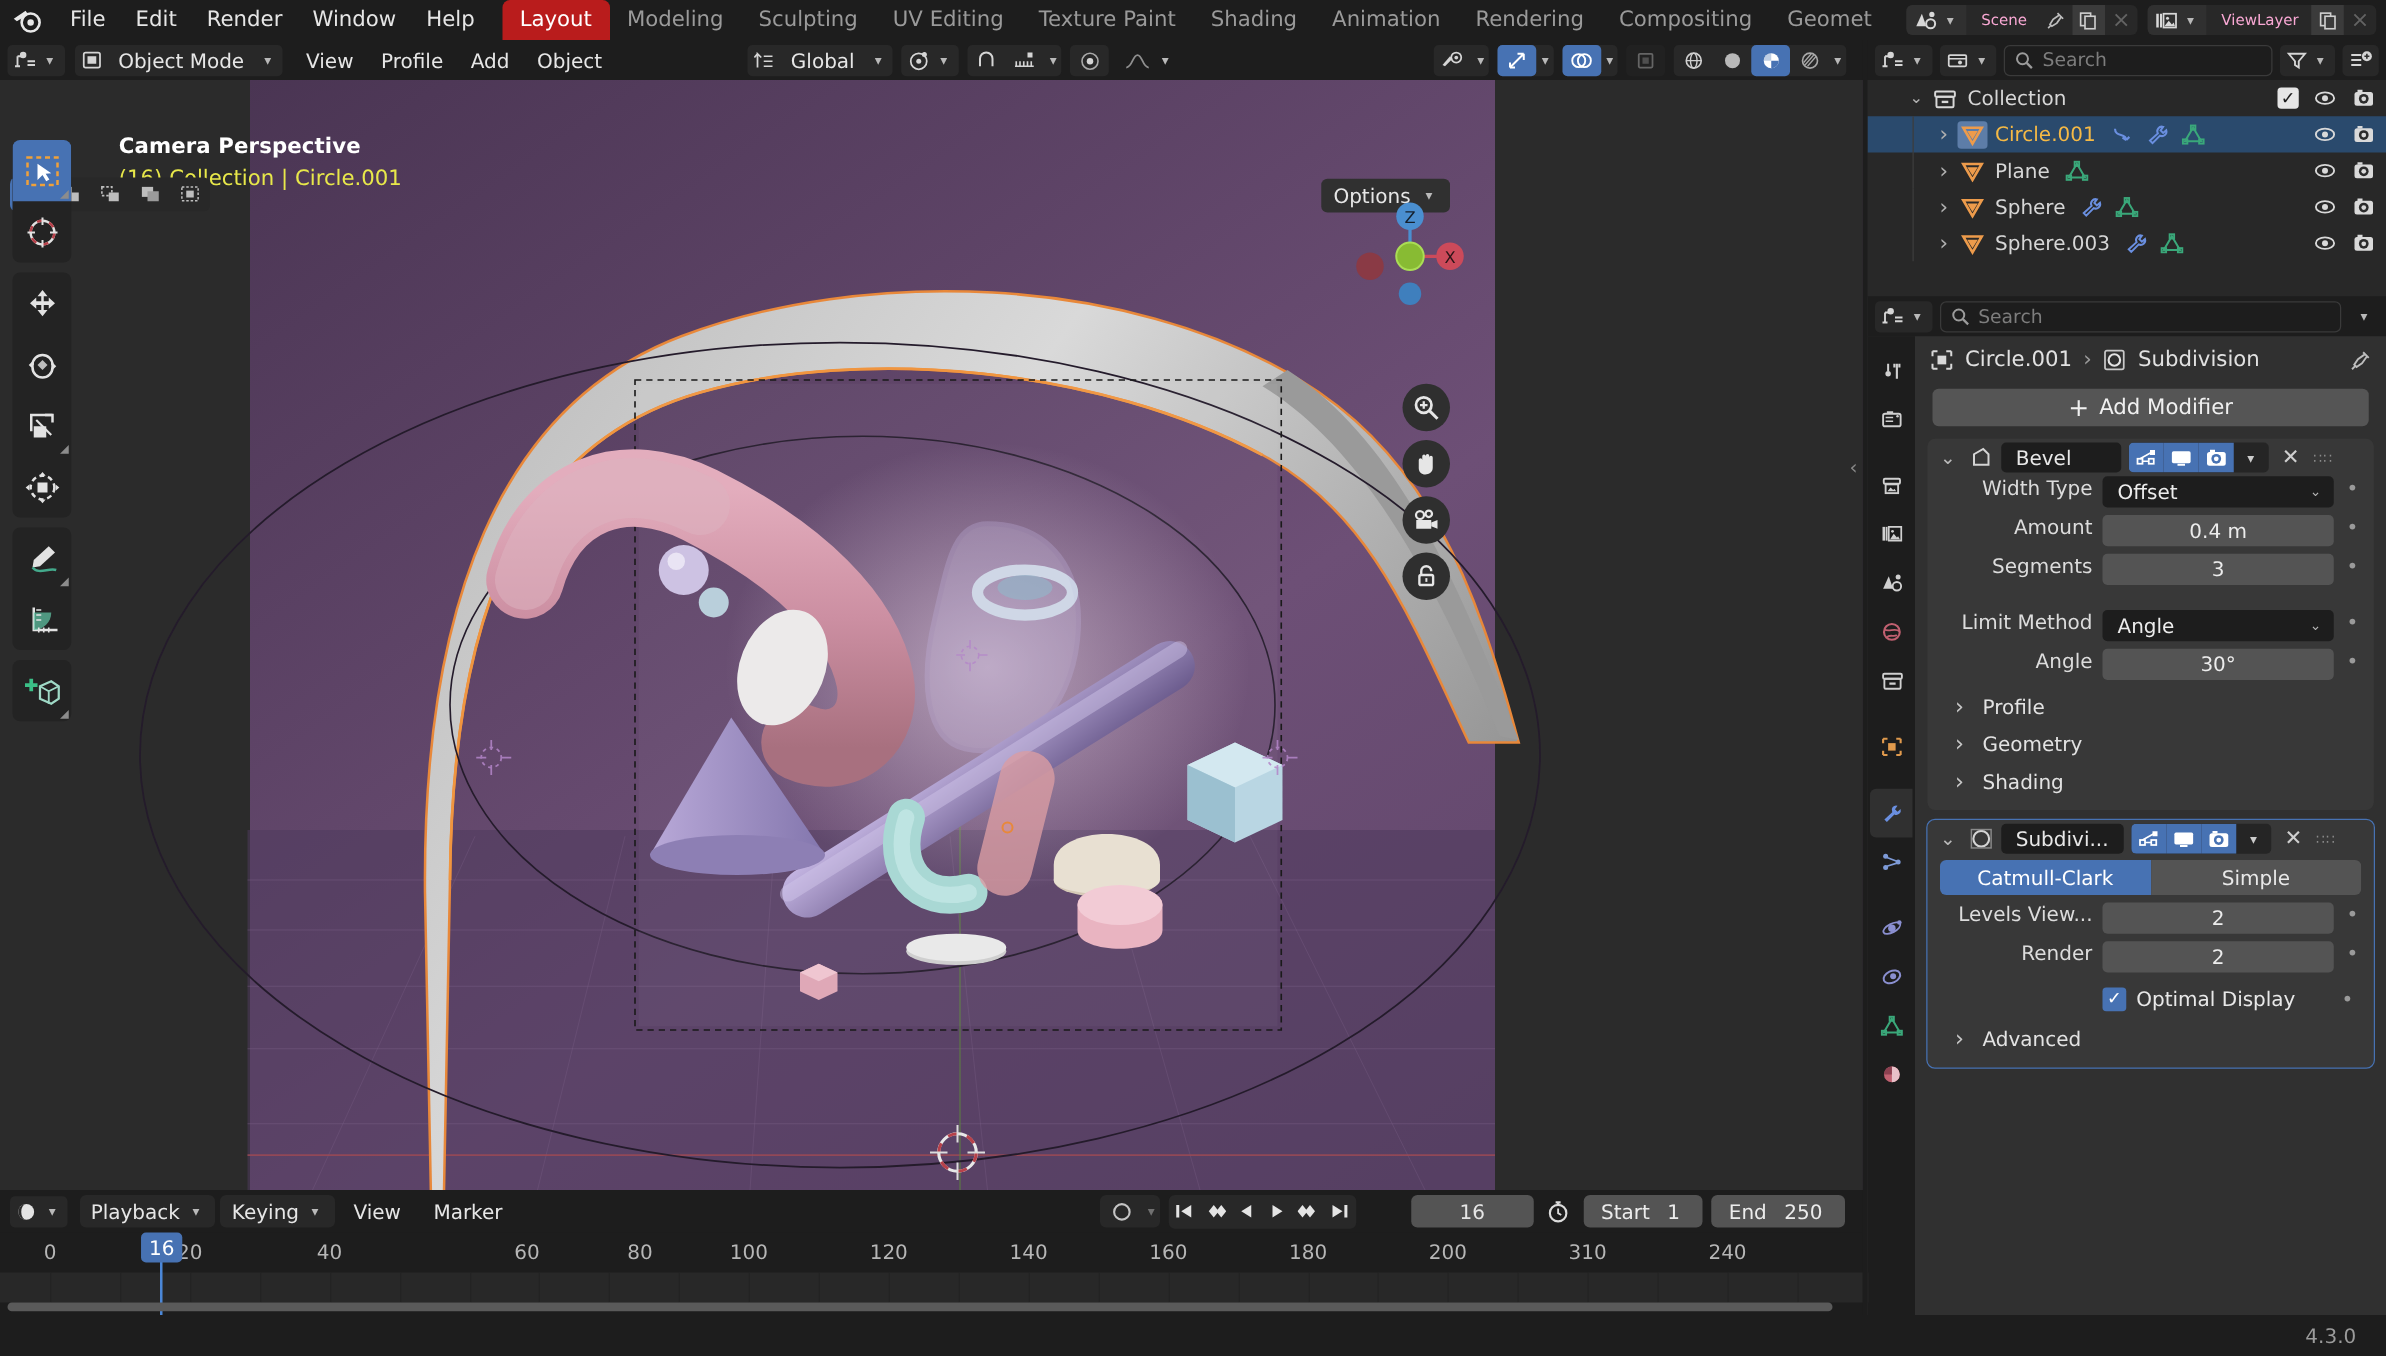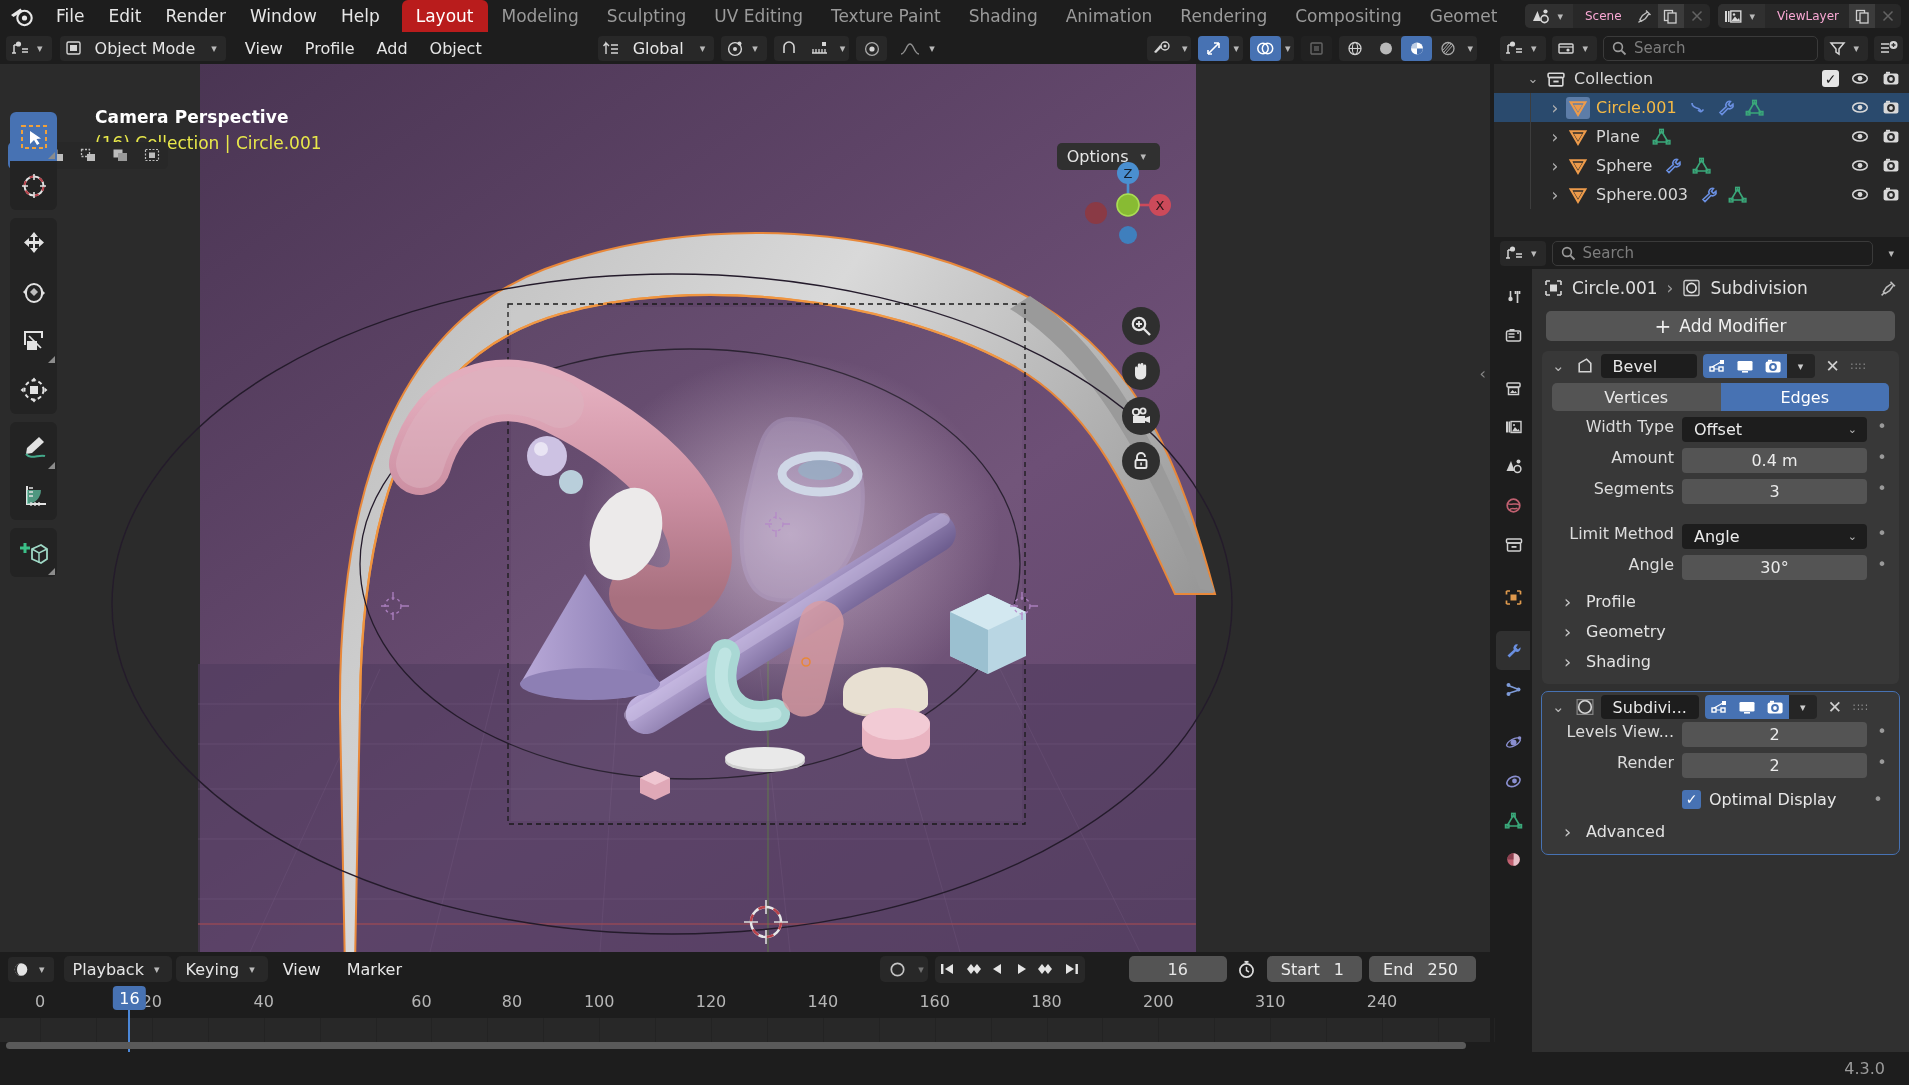--- a/index.html
+++ b/index.html
@@ -1097,24 +1097,20 @@
                       <circle cx="9" cy="9" r="1.9" fill="#fff"></circle>
                       <rect x="4" y="1.8" width="4" height="2" fill="#fff"></rect>
                     </svg>
                   </div>
                   <div class="t">
                     <span style="font-size:11px;color:#ccc">▾</span>
                   </div>
                 </div>
                 <div class="mod-x">✕</div>
                 <div class="grip" style="font-size: 11px;">∷∷</div>
-              </div>
-              <div class="seg2">
-                <div class="off">Vertices</div>
-                <div class="on">Edges</div>
               </div>
               <div class="prow">
                 <div class="plabel">Width Type</div>
                 <div class="pfield dropdown">Offset<span class="dchev">⌄</span></div>
                 <div class="pdot">•</div>
               </div>
               <div class="prow">
                 <div class="plabel">Amount</div>
                 <div class="pfield value">0.4 m</div>
                 <div class="pdot">•</div>
@@ -1179,20 +1175,24 @@
                       <rect x="4" y="1.8" width="4" height="2" fill="#fff"></rect>
                     </svg>
                   </div>
                   <div class="t">
                     <span style="font-size:11px;color:#ccc">▾</span>
                   </div>
                 </div>
                 <div class="mod-x">✕</div>
                 <div class="grip" style="font-size: 11px;">∷∷</div>
               </div>
+              <div class="seg2">
+                <div class="on">Catmull-Clark</div>
+                <div class="off">Simple</div>
+              </div>
               <div class="prow">
                 <div class="plabel">Levels View...</div>
                 <div class="pfield value">2</div>
                 <div class="pdot">•</div>
               </div>
               <div class="prow">
                 <div class="plabel">Render</div>
                 <div class="pfield value">2</div>
                 <div class="pdot">•</div>
               </div>

